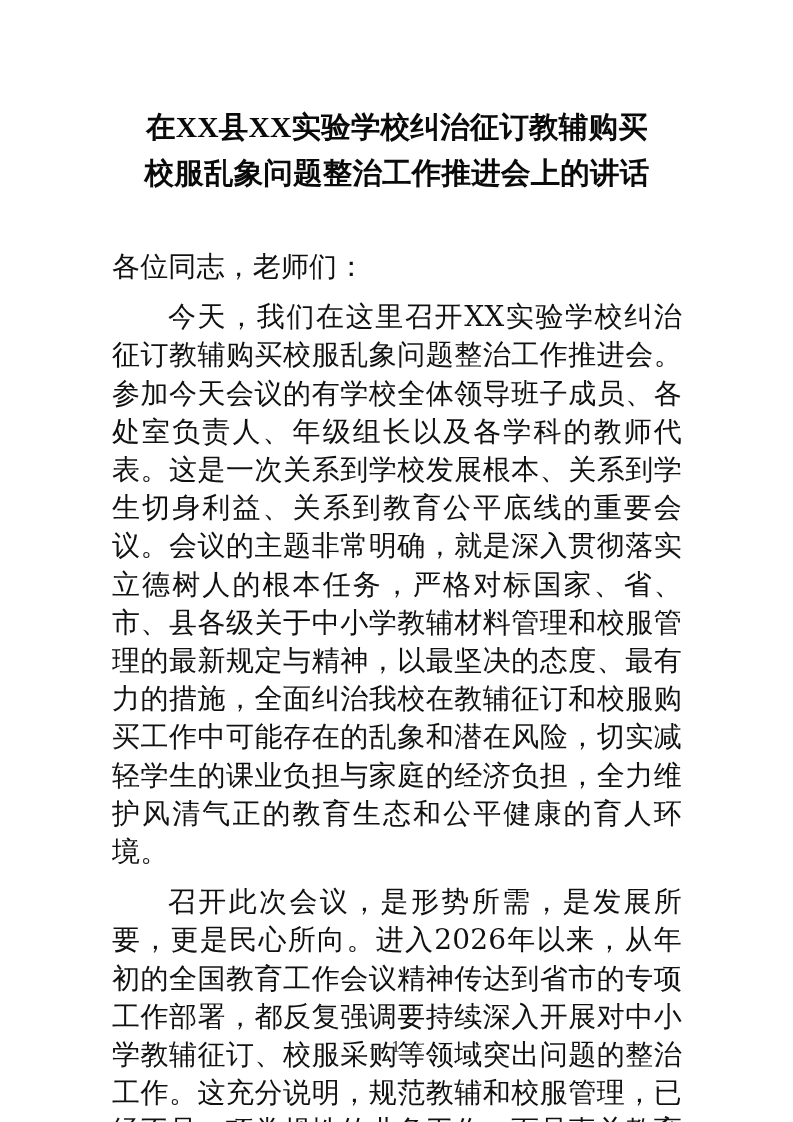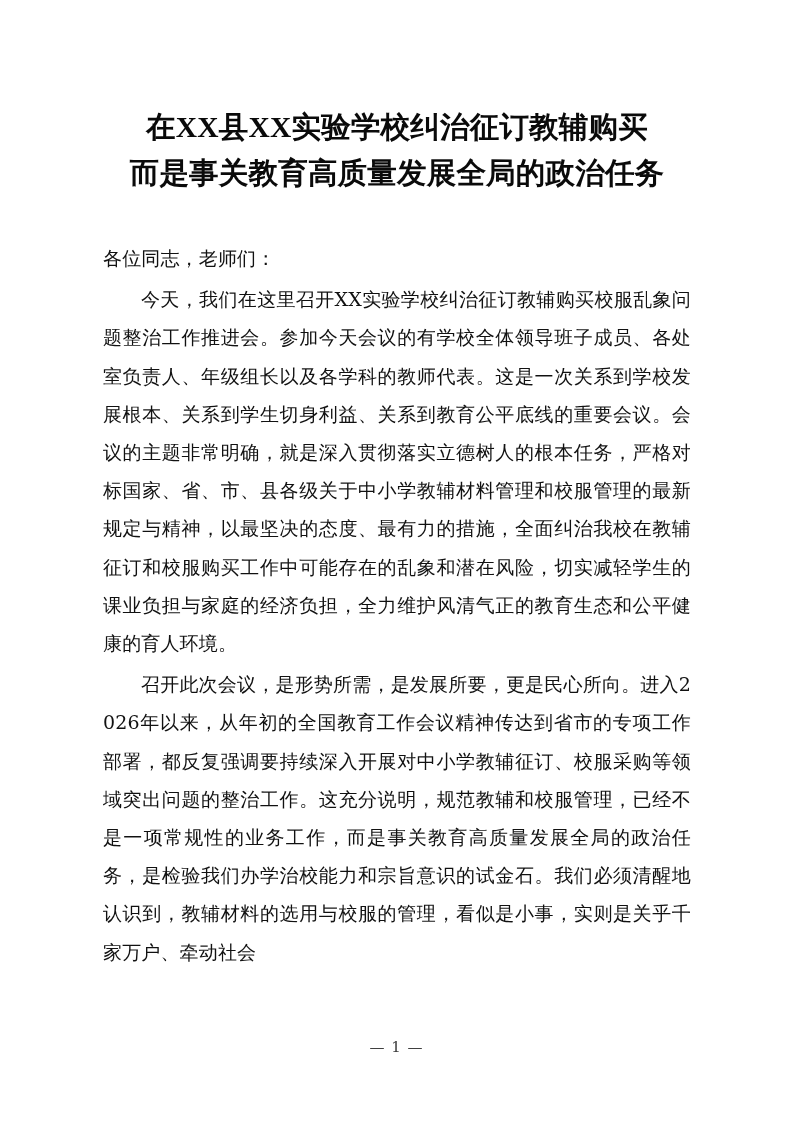--- a/index.html
+++ b/index.html
@@ -44,26 +44,26 @@
   
   .body-area {
     position: absolute;
     left: 100px;
     top: 236px;
     width: 594px;
   }
 
   .para {
     font-family: "DejaVu Serif", "Liberation Serif", serif;
-    font-size: 19px;
+    font-size: 28px;
     line-height: 38.2px;
     color: #111111;
     text-align: justify;
     text-justify: inter-character;
-    margin: 3px;
+    margin: 12px;
     letter-spacing: 0.15px;
     word-break: break-all;
   }
 
   .para.indent {
     text-indent: 2em;
   }
 
   .para.salutation {
     text-indent: 0;
@@ -81,21 +81,21 @@
     color: #3a3a3a;
     letter-spacing: 1px;
   }
 </style>
 </head>
 <body>
 
 <div class="page">
 
   <div class="doc-title">在XX县XX实验学校纠治征订教辅购买
-而是事关教育高质量发展全局的政治任务</div>
+校服乱象问题整治工作推进会上的讲话</div>
 
   <div class="body-area">
 
     <p class="para salutation">各位同志，老师们：</p>
 
 
     <p class="para indent">今天，我们在这里召开XX实验学校纠治征订教辅购买校服乱象问题整治工作推进会。参加今天会议的有学校全体领导班子成员、各处室负责人、年级组长以及各学科的教师代表。这是一次关系到学校发展根本、关系到学生切身利益、关系到教育公平底线的重要会议。会议的主题非常明确，就是深入贯彻落实立德树人的根本任务，严格对标国家、省、市、县各级关于中小学教辅材料管理和校服管理的最新规定与精神，以最坚决的态度、最有力的措施，全面纠治我校在教辅征订和校服购买工作中可能存在的乱象和潜在风险，切实减轻学生的课业负担与家庭的经济负担，全力维护风清气正的教育生态和公平健康的育人环境。</p>
 
     <p class="para indent">召开此次会议，是形势所需，是发展所要，更是民心所向。进入2026年以来，从年初的全国教育工作会议精神传达到省市的专项工作部署，都反复强调要持续深入开展对中小学教辅征订、校服采购等领域突出问题的整治工作。这充分说明，规范教辅和校服管理，已经不是一项常规性的业务工作，而是事关教育高质量发展全局的政治任务，是检验我们办学治校能力和宗旨意识的试金石。我们必须清醒地认识到，教辅材料的选用与校服的管理，看似是小事，实则是关乎千家万户、牵动社会</p>
 

